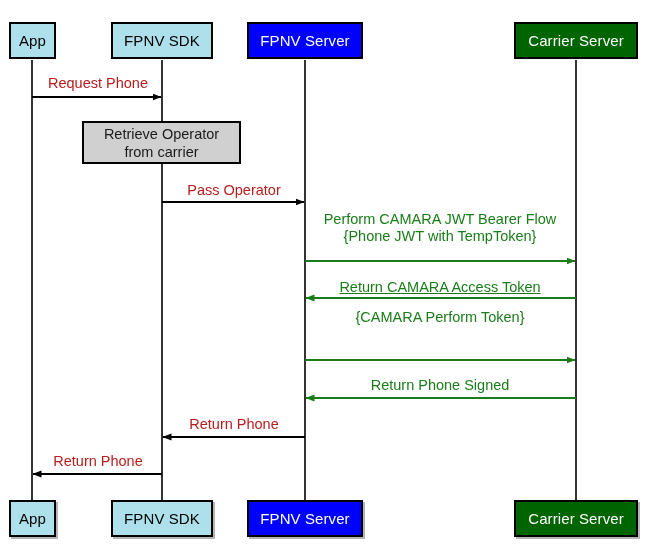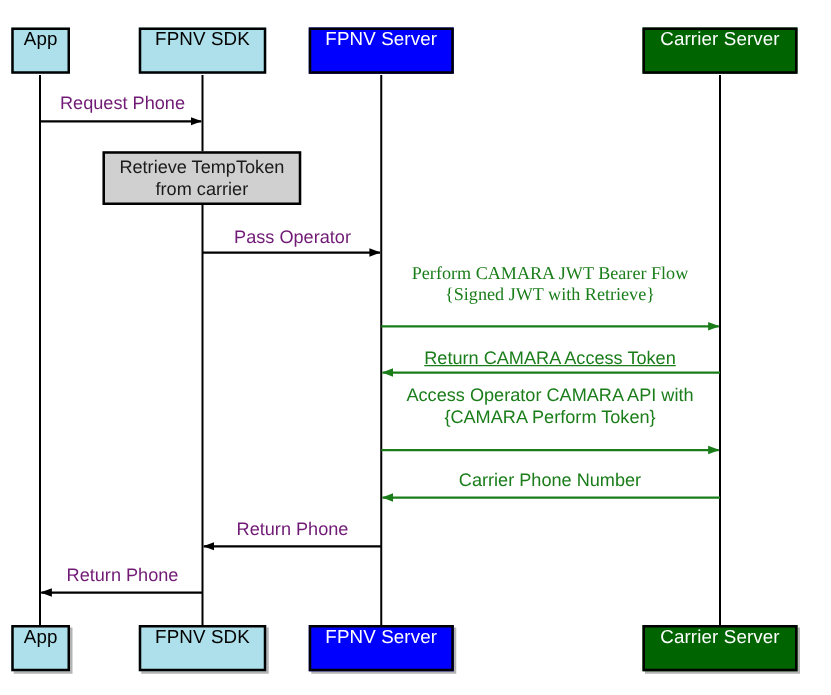--- a/index.html
+++ b/index.html
@@ -22,21 +22,21 @@
     left: 0;
     top: 0;
     width: 665px;
     height: 556px;
   }
   
   .pbox {
     position: absolute;
     box-sizing: border-box;
     display: flex;
-    align-items: flex-start;
+    align-items: center;
     justify-content: center;
     font-size: 15px;
     line-height: 1;
     white-space: nowrap;
     letter-spacing: 0.1px;
   }
   .pbox.top {
     border: 2px solid #000000;
   }
   .pbox.bottom {
@@ -62,21 +62,21 @@
   .note-line { display: block; white-space: nowrap; }
   
   .msg-label {
     position: absolute;
     font-size: 14.5px;
     line-height: 17px;
     white-space: nowrap;
     text-align: center;
     transform: translateX(-50%);
   }
-  .msg-label.black { color: #701a75; }
+  .msg-label.black { color: #b91c1c; }
   .msg-label.green { color: #1a7d1a; }
   .msg-label .l2 { display: block; }
 </style>
 </head>
 <body>
 
 <div id="diagram-root">
 
   <svg class="canvas" viewBox="0 0 665 556" xmlns="http://www.w3.org/2000/svg">
     <defs>
@@ -128,28 +128,28 @@
       </div>
       <div class="pbox bottom" style="left: 247px; top: 500px; width: 116px; height: 37px; background: rgb(0, 0, 255); color: rgb(255, 255, 255);">
         <span>FPNV Server</span>
       </div>
       <div class="pbox bottom" style="left: 514px; top: 500px; width: 124px; height: 37px; background: rgb(0, 100, 0); color: rgb(255, 255, 255);">
         <span>Carrier Server</span>
       </div>
     </div>
   <div id="notes-layer">
       <div class="note-box" style="left: 82px; top: 121px; width: 159px; height: 43px; background: rgb(208, 208, 208);">
-        <span class="note-line">Retrieve TempToken</span>
+        <span class="note-line">Retrieve Operator</span>
         <span class="note-line">from carrier</span>
       </div>
     </div>
   <div id="labels-layer">
       <div class="msg-label black" style="left: 98px; top: 75px;"><span>Request Phone</span></div>
       <div class="msg-label black" style="left: 234px; top: 182px;"><span>Pass Operator</span></div>
-      <div class="msg-label green" style="left: 440px; top: 211px; font-family: Liberation Serif, serif;"><span>Perform CAMARA JWT Bearer Flow</span><span class="l2">{Signed JWT with Retrieve}</span></div>
+      <div class="msg-label green" style="left: 440px; top: 211px;"><span>Perform CAMARA JWT Bearer Flow</span><span class="l2">{Phone JWT with TempToken}</span></div>
       <div class="msg-label green" style="left: 440px; top: 279px; text-decoration: underline;"><span>Return CAMARA Access Token</span></div>
-      <div class="msg-label green" style="left: 440px; top: 309px;"><span>Access Operator CAMARA API with</span><span class="l2">{CAMARA Perform Token}</span></div>
-      <div class="msg-label green" style="left: 440px; top: 377px;"><span>Carrier Phone Number</span></div>
+      <div class="msg-label green" style="left: 440px; top: 309px;"><span class="l2">{CAMARA Perform Token}</span></div>
+      <div class="msg-label green" style="left: 440px; top: 377px;"><span>Return Phone Signed</span></div>
       <div class="msg-label black" style="left: 234px; top: 416px;"><span>Return Phone</span></div>
       <div class="msg-label black" style="left: 98px; top: 453px;"><span>Return Phone</span></div>
     </div>
 
 </div>
 
 </body></html>

